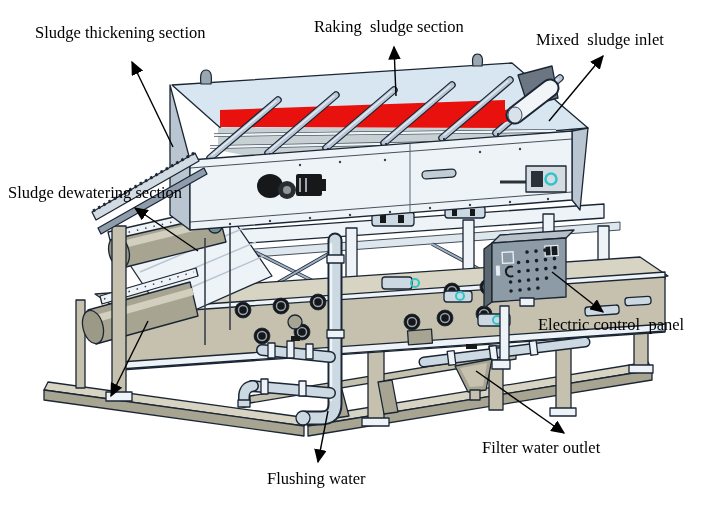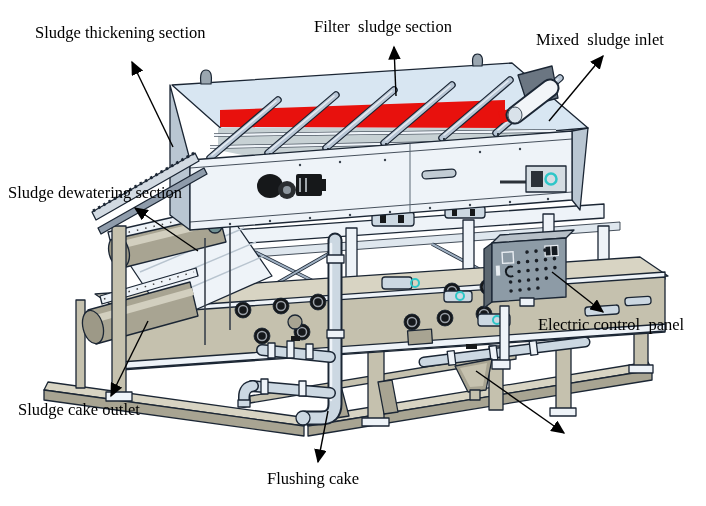--- a/index.html
+++ b/index.html
@@ -348,20 +348,20 @@
     <line class="arrow" x1="549" y1="121" x2="603" y2="56"></line>
     <line class="arrow" x1="198" y1="251" x2="135" y2="208"></line>
     <line class="arrow" x1="552" y1="272" x2="603" y2="312"></line>
     <line class="arrow" x1="148" y1="321" x2="111" y2="396"></line>
     <line class="arrow" x1="476" y1="371" x2="564" y2="433"></line>
     <line class="arrow" x1="328" y1="411" x2="318" y2="462"></line>
   </g>
 </svg>
 
 <div class="lbl" style="left:35px;top:24px">Sludge thickening section</div>
-<div class="lbl" style="left:314px;top:18px">Filter  sludge section</div>
+<div class="lbl" style="left:314px;top:18px">Raking  sludge section</div>
 <div class="lbl" style="left:8px;top:184px">Sludge dewatering section</div>
 <div class="lbl" style="left:536px;top:31px">Mixed  sludge inlet</div>
 <div class="lbl" style="left:538px;top:316px">Electric control  panel</div>
-<div class="lbl" style="left:18px;top:401px">Sludge cake outlet</div>
-<div class="lbl" style="left:267px;top:470px">Flushing cake</div>
+<div class="lbl" style="left:482px;top:439px">Filter water outlet</div>
+<div class="lbl" style="left:267px;top:470px">Flushing water</div>
 
 </div>
 
 </body></html>

